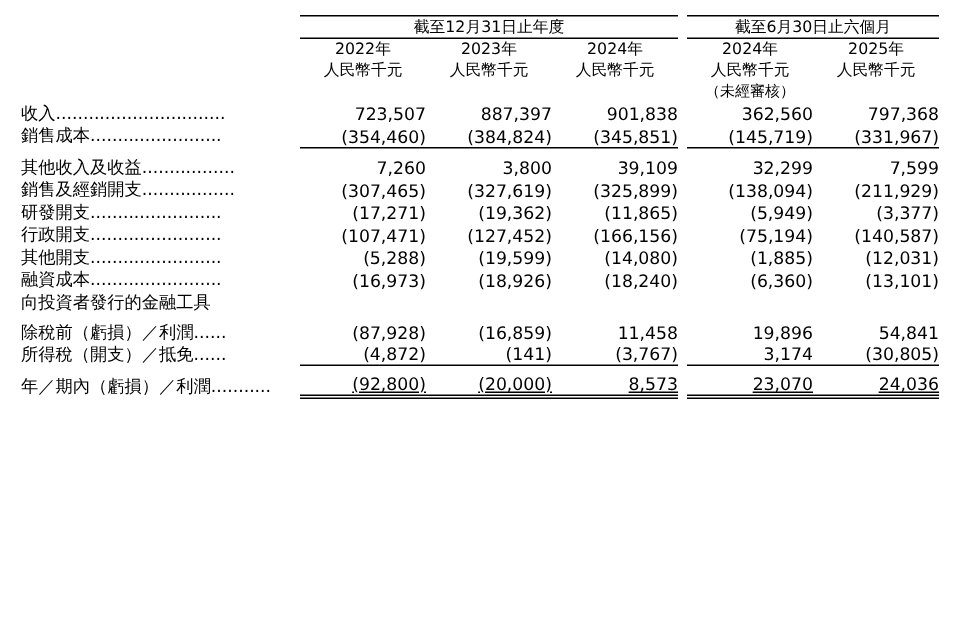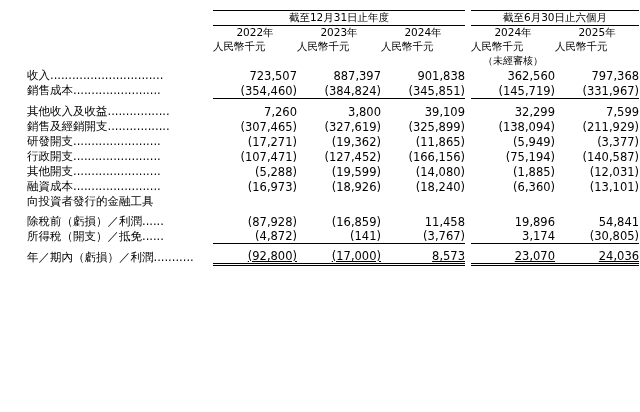--- a/index.html
+++ b/index.html
@@ -17,21 +17,21 @@
   .sheet {
     position: relative;
     width: 640px;
     height: 412px;
     padding: 0;
     box-sizing: border-box;
   }
   table.fin {
     border-collapse: collapse;
     width: 604px;
-    margin-left: 27px;
+    margin-left: 14px;
     margin-top: 10px;
     table-layout: fixed;
   }
   table.fin td, table.fin th {
     padding: 0;
     vertical-align: bottom;
     font-weight: normal;
   }
   
   col.c-label { width: 186px; }
@@ -52,21 +52,21 @@
   }
   .hdr-year {
     text-align: center;
     font-size: 10.5px;
     font-weight: bold;
     padding-top: 5px;
     padding-bottom: 4px;
     white-space: nowrap;
   }
   .hdr-unit {
-    text-align: left;
+    text-align: center;
     font-size: 10.5px;
     padding-top: 4px;
     padding-bottom: 2px;
     white-space: nowrap;
   }
   .hdr-sub {
     text-align: center;
     font-size: 10px;
     padding-top: 1px;
     padding-bottom: 6px;
@@ -279,21 +279,21 @@
         <td class="num bline">3,174</td>
         <td class="num bline">(30,805)</td>
       </tr>
       <tr class="spacer-row">
           <td colspan="7"></td>
         </tr>
 
       <tr>
         <td class="row-label"><span>年／期內（虧損）／利潤</span><span class="leader">...........</span></td>
         <td class="num dline">(92,800)</td>
-        <td class="num dline">(17,000)</td>
+        <td class="num dline">(20,000)</td>
         <td class="num dline">8,573</td>
         <td></td>
         <td class="num dline">23,070</td>
         <td class="num dline">24,036</td>
       </tr>
     </tbody>
   </table>
 
 </div>
 

